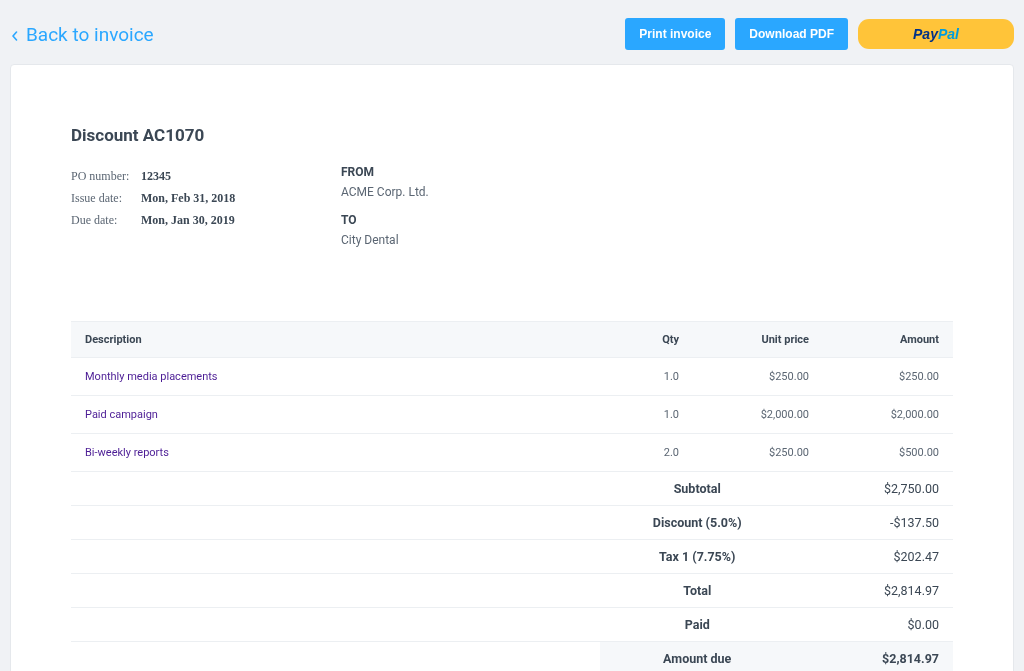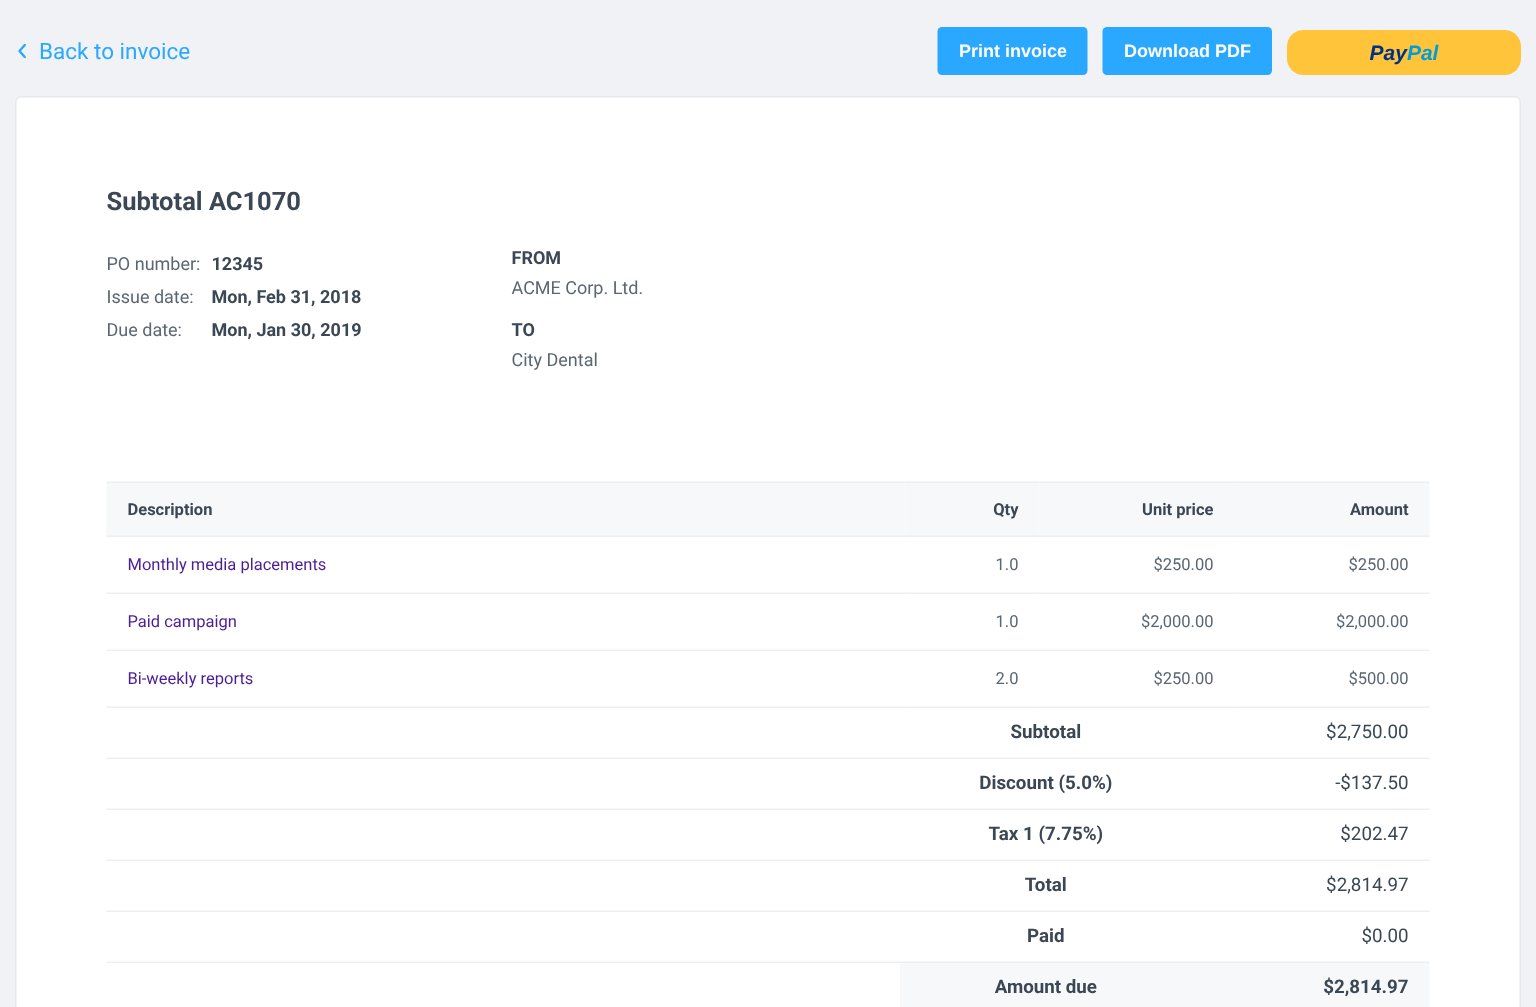--- a/index.html
+++ b/index.html
@@ -17,26 +17,26 @@
     .topbar {
       display: flex;
       justify-content: space-between;
       align-items: center;
       padding: 18px 0 14px;
     }
     .back-link {
       display: flex;
       align-items: center;
       color: #2aa7ff;
-      font-size: 15px;
+      font-size: 19px;
       cursor: pointer;
       gap: 6px;
     }
     .back-link svg { width: 10px; height: 10px; }
-    .actions { display: flex; gap: 10px; align-items: flex-end; }
+    .actions { display: flex; gap: 10px; align-items: center; }
     .btn {
       border: none;
       padding: 9px 14px;
       font-size: 12px;
       font-weight: 600;
       border-radius: 3px;
       cursor: pointer;
     }
     .btn-blue { background: #2aa7ff; color: #fff; }
     .btn-paypal {
@@ -62,21 +62,21 @@
     }
     h2.invoice-title {
       font-size: 17px;
       font-weight: 700;
       color: #3b4754;
       margin-bottom: 20px;
     }
     .meta-row { display: flex; gap: 70px; margin-bottom: 28px; }
     .meta-left { width: 200px; }
     .meta-left table { font-size: 12px; color: #5b6673; border-collapse: collapse; }
-    .meta-left td { padding: 3px 6px 3px 0; vertical-align: top; line-height: 1.35; }
+    .meta-left td { padding: 3px 6px 3px 0; vertical-align: top; line-height: 1.35; font-family: Liberation Serif, serif; }
     .meta-left td.label { width: 70px; }
     .meta-left td.val { font-weight: 700; color: #3b4754; }
     .meta-right { font-size: 12px; color: #5b6673; }
     .meta-right .heading { font-weight: 700; color: #3b4754; margin-bottom: 6px; }
     .meta-right .block { margin-bottom: 14px; }
 
     table.lines {
       width: 100%;
       border-collapse: collapse;
       margin-top: 60px;
@@ -133,21 +133,21 @@
       <button class="btn btn-paypal">
         <span class="paypal-logo">
           <span class="pp1">Pay</span><span class="pp2">Pal</span>
         </span>
       </button>
     </div>
   </div>
 
   <div class="card">
 
-    <h2 class="invoice-title">Subtotal AC1070</h2>
+    <h2 class="invoice-title">Discount AC1070</h2>
 
     <div class="meta-row">
       <div class="meta-left">
         <table>
           <tbody>
               <tr>
             <td class="label">PO number:</td>
             <td class="val">12345</td>
           </tr>
           <tr>

